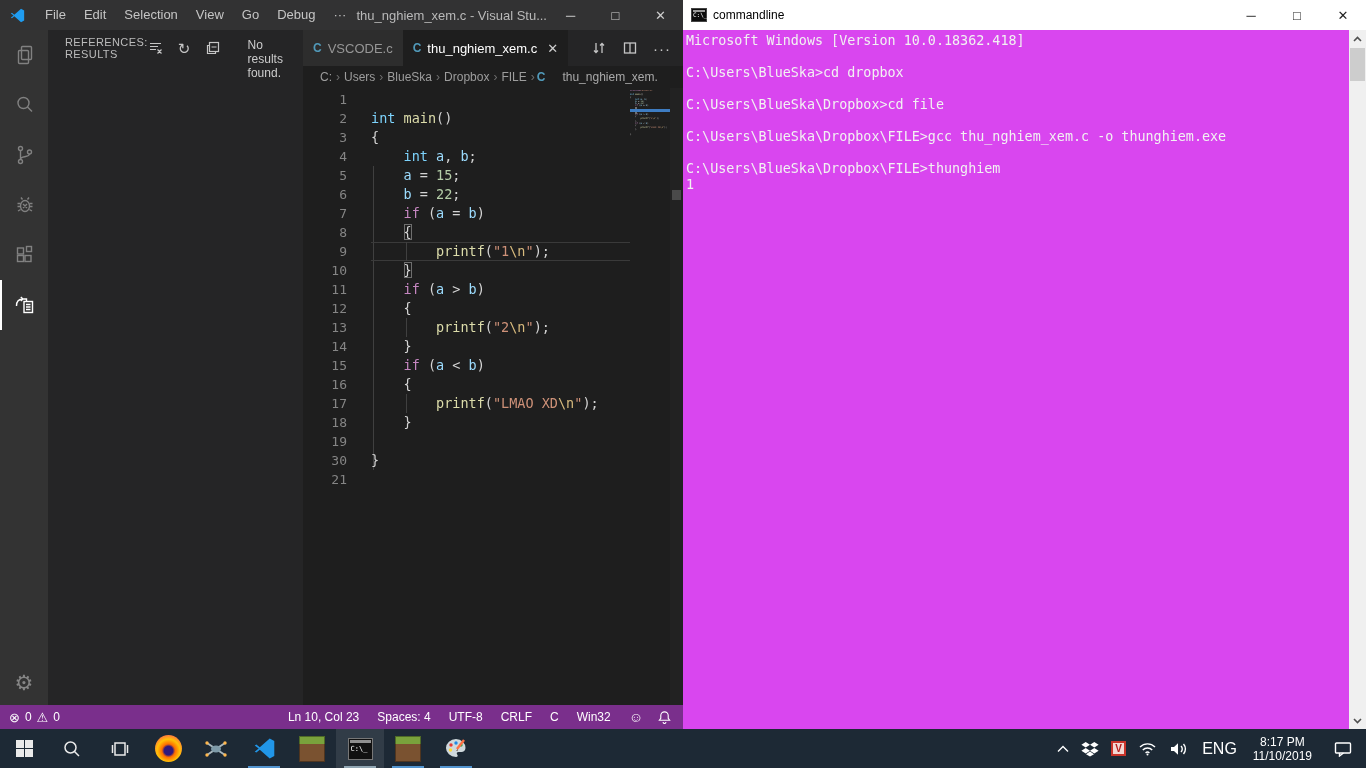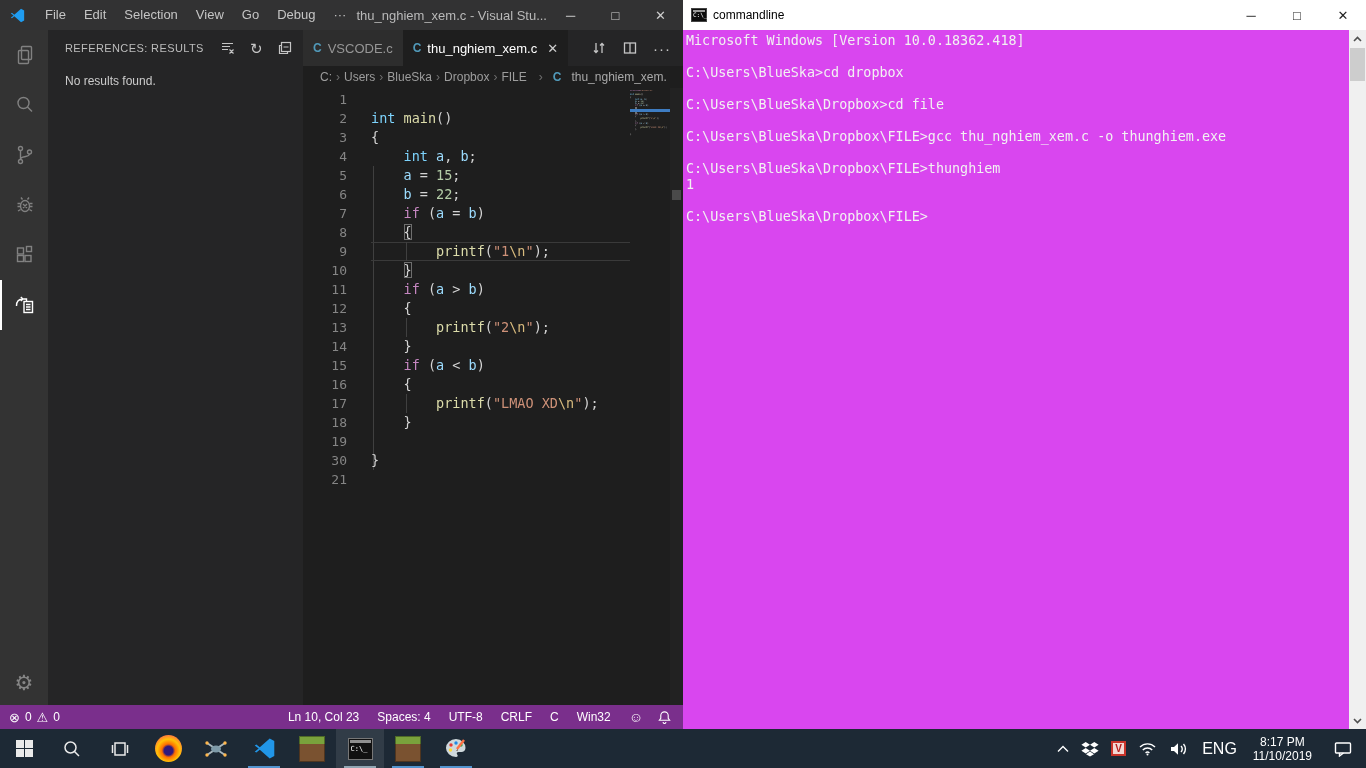--- a/index.html
+++ b/index.html
@@ -23,46 +23,46 @@
   .vs-main { flex:1; display:flex; min-height:0; }
 
   .activitybar { width:48px; background:#333333; display:flex; flex-direction:column; align-items:stretch; }
   .ab-item { height:50px; display:flex; align-items:center; justify-content:center;
              color:#818181; border-left:2px solid transparent; }
   .ab-item.active { color:#ffffff; border-left:2px solid #ffffff; }
   .ab-item svg { stroke:currentColor; fill:none; stroke-width:1.4; }
   .ab-gear { margin-top:auto; margin-bottom:10px; font-size:21px; color:#858585;
              display:flex; justify-content:center; }
 
-  .sidebar { width:255px; background:#252526; display:flex; flex-direction:column; }
+  .sidebar { width:255px; background:#252526; display:flex; flex-direction:row; }
   .sidebar-header { height:36px; display:flex; align-items:center; padding:0 10px 0 17px;
                     font-size:11px; letter-spacing:.4px; color:#bcbcbc; }
   .sh-actions { margin-left:auto; display:flex; align-items:center; gap:14px; color:#c5c5c5; }
   .sh-actions svg { stroke:currentColor; fill:none; stroke-width:1.2; }
   .refresh-glyph { font-size:15px; line-height:1; }
   .sidebar-body { padding:8px 17px; font-size:12px; color:#cccccc; }
 
   .editor-col { flex:1; display:flex; flex-direction:column; min-width:0; background:#1e1e1e; }
   .tabbar { height:36px; background:#252526; display:flex; flex:0 0 36px; }
   .tab { display:flex; align-items:center; padding:0 10px; font-size:13px; gap:6px; }
   .tab.inactive { background:#2d2d2d; color:#969696; }
   .tab.active { background:#1e1e1e; color:#ffffff; }
   .c-icon { color:#519aba; font-weight:bold; font-size:12px; }
   .tab-close { font-size:13px; margin-left:4px; color:#d0d0d0; }
   .tab-actions { margin-left:auto; display:flex; align-items:center; gap:15px;
                  padding:0 12px; color:#c5c5c5; }
   .tab-actions svg { stroke:currentColor; fill:none; stroke-width:1.3; }
   .ellipsis { font-size:15px; letter-spacing:1px; }
 
   .breadcrumb { height:22px; display:flex; align-items:center; font-size:12px;
-                color:#9d9d9d; padding-left:15px; white-space:nowrap; overflow:hidden; flex:0 0 22px;gap:8px; }
+                color:#9d9d9d; padding-left:15px; white-space:nowrap; overflow:hidden; flex:0 0 22px; }
   .bc-dirs { display:inline; }
   .bc-item { padding:0 2px; }
   .bc-sep { color:#6e6e6e; padding:0 2px; }
-  .bc-file { color:#a9a9a9; padding-left:2px; }
+  .bc-file { color:#a9a9a9; padding-left:2px;margin-left:15px; }
 
   .code-area { flex:1; position:relative; overflow:hidden;
                font-family:"DejaVu Sans Mono","Liberation Mono",monospace; font-size:13.5px; }
   .gutter { position:absolute; left:0; top:2px; width:48px; text-align:right; color:#858585; }
   .ln { height:19px; line-height:19px; padding-right:4px; font-size:13px; }
   .code-lines { position:absolute; left:68px; top:2px; right:53px; }
   .code-line { height:19px; line-height:19px; white-space:pre; position:relative; }
   .code-line.current { box-shadow: inset 0 1px 0 #3a3a3a, inset 0 -1px 0 #3a3a3a; }
   .guide1 { position:absolute; left:2px; top:76px; height:304px; width:1px; background:#404040; }
   .guide2 { position:absolute; left:35px; top:0; bottom:0; width:1px; background:#404040; }
@@ -373,21 +373,20 @@
         <div class="term-line">&nbsp;</div>
         <div class="term-line">C:\Users\BlueSka&gt;cd dropbox</div>
         <div class="term-line">&nbsp;</div>
         <div class="term-line">C:\Users\BlueSka\Dropbox&gt;cd file</div>
         <div class="term-line">&nbsp;</div>
         <div class="term-line">C:\Users\BlueSka\Dropbox\FILE&gt;gcc thu_nghiem_xem.c -o thunghiem.exe</div>
         <div class="term-line">&nbsp;</div>
         <div class="term-line">C:\Users\BlueSka\Dropbox\FILE&gt;thunghiem</div>
         <div class="term-line">1</div>
         <div class="term-line">&nbsp;</div>
-        <div class="term-line">C:\Users\BlueSka\Dropbox\FILE&gt;</div>
       </div>
     <div class="term-scroll">
       <span class="ts-arrow ts-up">
         <svg width="9" height="6" viewBox="0 0 9 6">
             <polyline points="1,5 4.5,1.5 8,5"></polyline>
           </svg>
       </span>
       <div class="ts-thumb"></div>
       <span class="ts-arrow ts-down">
         <svg width="9" height="6" viewBox="0 0 9 6">

